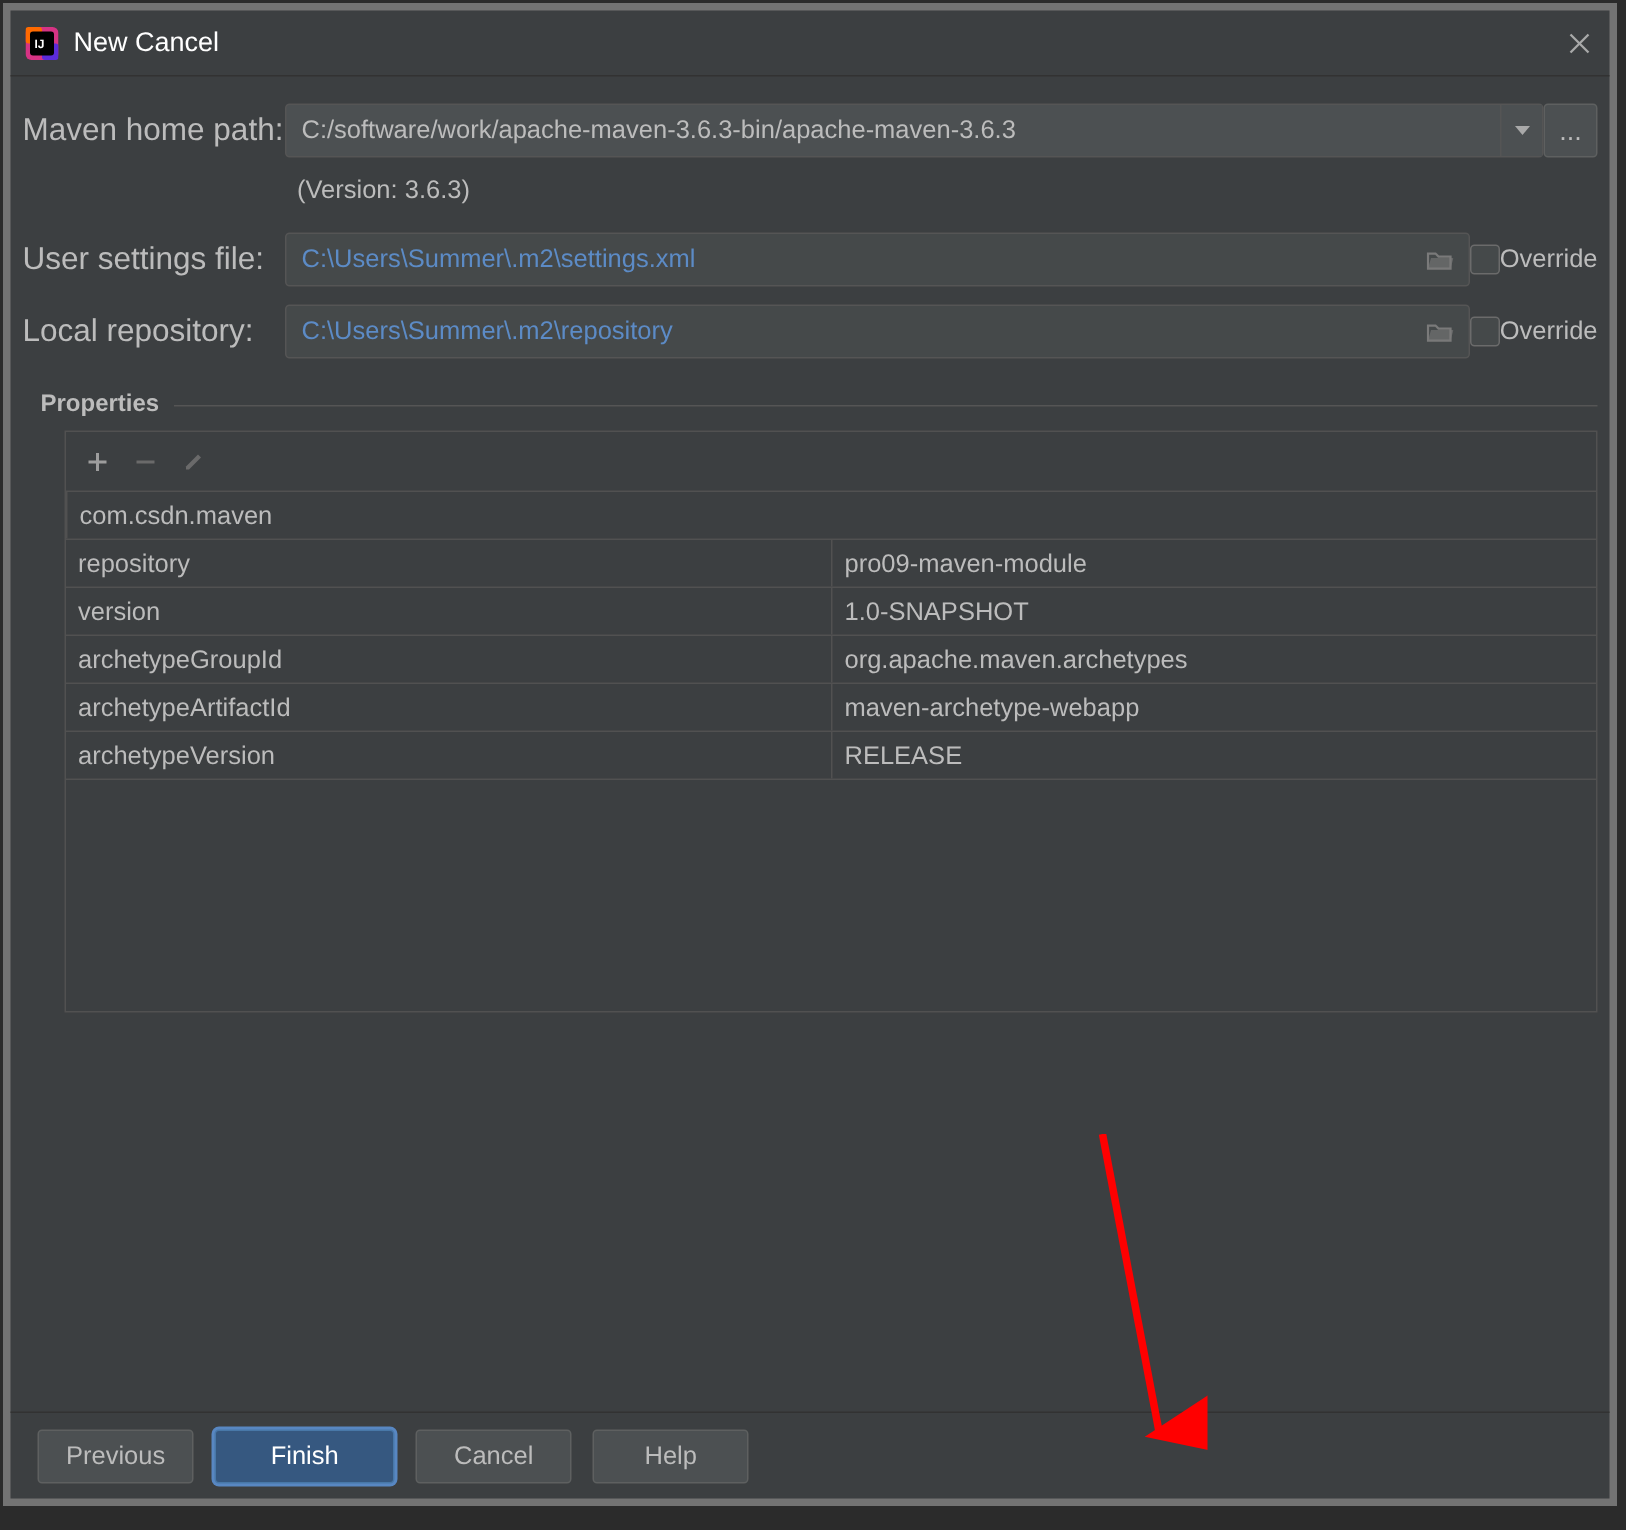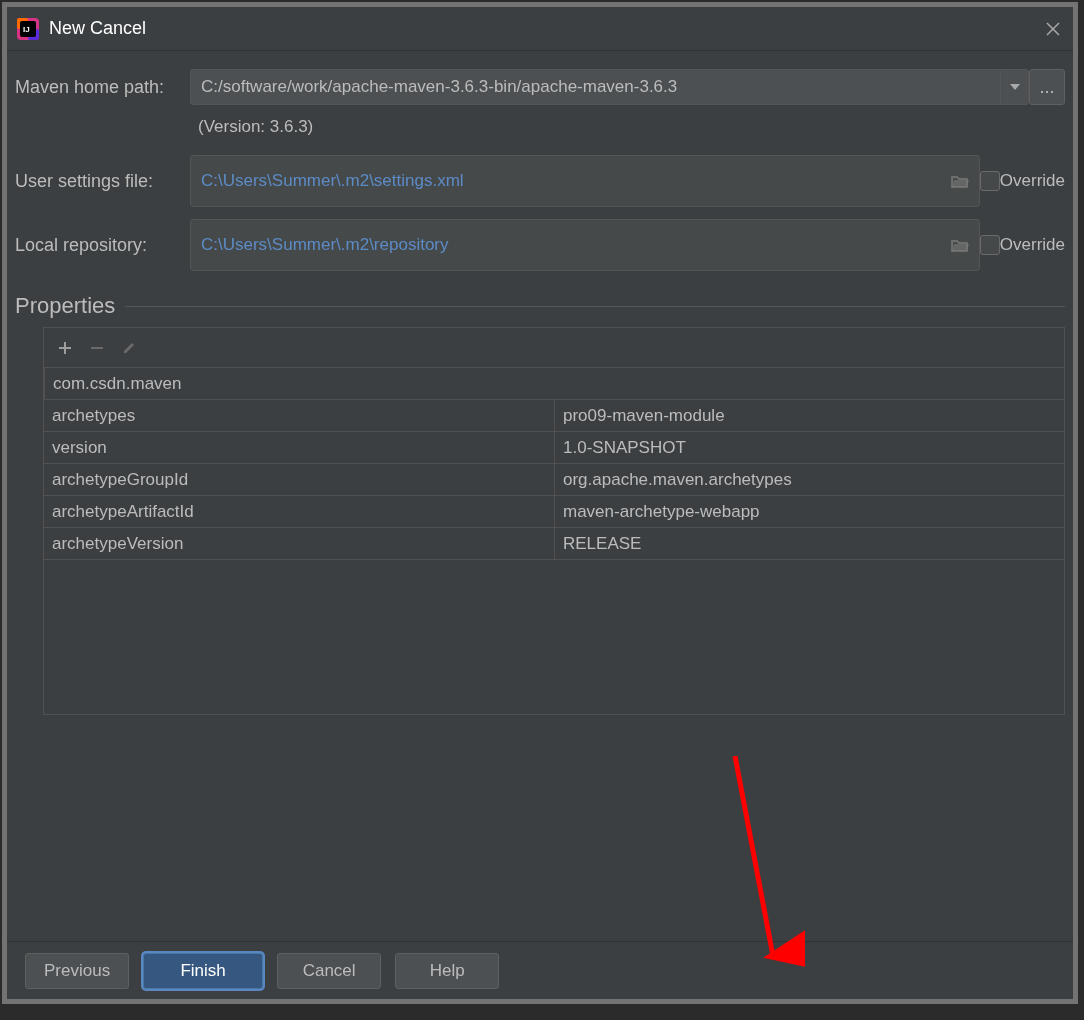--- a/index.html
+++ b/index.html
@@ -39,21 +39,21 @@
   }
   .titlebar .app-icon { width:22px; height:22px; margin-right:10px; }
   .titlebar .title { color:var(--fg-head); font-size:18px; flex:1; }
   .titlebar .close { width:20px; height:20px; color:var(--fg-dim); cursor:pointer;
                      display:flex; align-items:center; justify-content:center; }
 
   
   .body { flex:1; padding:18px 8px 0 8px; display:flex; flex-direction:column; overflow:hidden; }
 
   .row { display:flex; align-items:center; margin-bottom:12px; }
-  .row .lbl { width:175px; padding-left:0; color:var(--fg); font-size:18px; }
+  .row .lbl { width:175px; padding-left:0; color:var(--fg); font-size:21px; }
   .row .controls { flex:1; display:flex; align-items:center; gap:0; }
 
   .combo {
     flex:1; height:36px; background:var(--bg-field2); border:1px solid var(--border);
     border-radius:3px; display:flex; align-items:center; padding:0 10px;
     color:var(--fg); font-size:17px; position:relative;
   }
   .combo .combo-text { flex:1; white-space:nowrap; overflow:hidden; text-overflow:ellipsis; }
   .combo .arrow-btn {
     width:28px; height:34px; margin-right:-10px;
@@ -62,36 +62,37 @@
   }
   .sq-btn {
     width:36px; height:36px; background:var(--btn-bg); border:1px solid var(--btn-border);
     border-radius:3px; display:flex; align-items:center; justify-content:center;
     color:var(--fg); font-size:18px; cursor:pointer;
   }
 
   .version-note { margin:0 0 18px 183px; color:var(--fg); font-size:17px; }
 
   .path-field {
-    flex:1; height:52px; background:var(--bg-field); border:1px solid var(--border);
+    flex:1; height:36px; background:var(--bg-field); border:1px solid var(--border);
     border-radius:3px; display:flex; align-items:center; padding:0 10px; font-size:17px;
   }
   .path-field .text { flex:1; color:var(--link); white-space:nowrap; overflow:hidden; }
   .path-field .browse-icon { color:#7a7a7a; display:flex; }
 
   .chk {
     width:20px; height:20px; border:1px solid #6b6b6b; border-radius:3px;
     background:var(--bg-field); cursor:pointer; flex-shrink:0;
   }
   .chk-label { color:var(--fg); font-size:17px; }
 
   
   .section-title {
-    display:flex; align-items:center; color:var(--fg); font-size:22px;
-    margin:10px 0 8px 0;
+    display:flex; align-items:center; color:var(--fg); font-size:16px;
+    margin:10px 0 8px 12px;
+    font-weight:bold;
   }
   .section-title .line { flex:1; height:1px; background:var(--border); margin-left:10px; }
 
   .props-box {
     margin:0 0 0 28px; border:1px solid var(--row-border); background:var(--bg);
     height:388px; display:flex; flex-direction:column;
   }
   .props-toolbar {
     height:40px; border-bottom:1px solid var(--row-border);
     display:flex; align-items:center; gap:18px; padding:0 14px;
@@ -230,21 +231,21 @@
           <svg width="14" height="14" viewBox="0 0 14 14">
             <path d="M2 12 L2 10 L10 2 L12 4 L4 12 Z" fill="currentColor"></path>
           </svg>
         </span>
       </div>
       <div class="props-table" id="props-table">
           <div class="props-row">
             <div class="v">com.csdn.maven</div>
           </div>
           <div class="props-row">
-            <div class="k">archetypes</div>
+            <div class="k">repository</div>
             <div class="v">pro09-maven-module</div>
           </div>
           <div class="props-row">
             <div class="k">version</div>
             <div class="v">1.0-SNAPSHOT</div>
           </div>
           <div class="props-row">
             <div class="k">archetypeGroupId</div>
             <div class="v">org.apache.maven.archetypes</div>
           </div>

